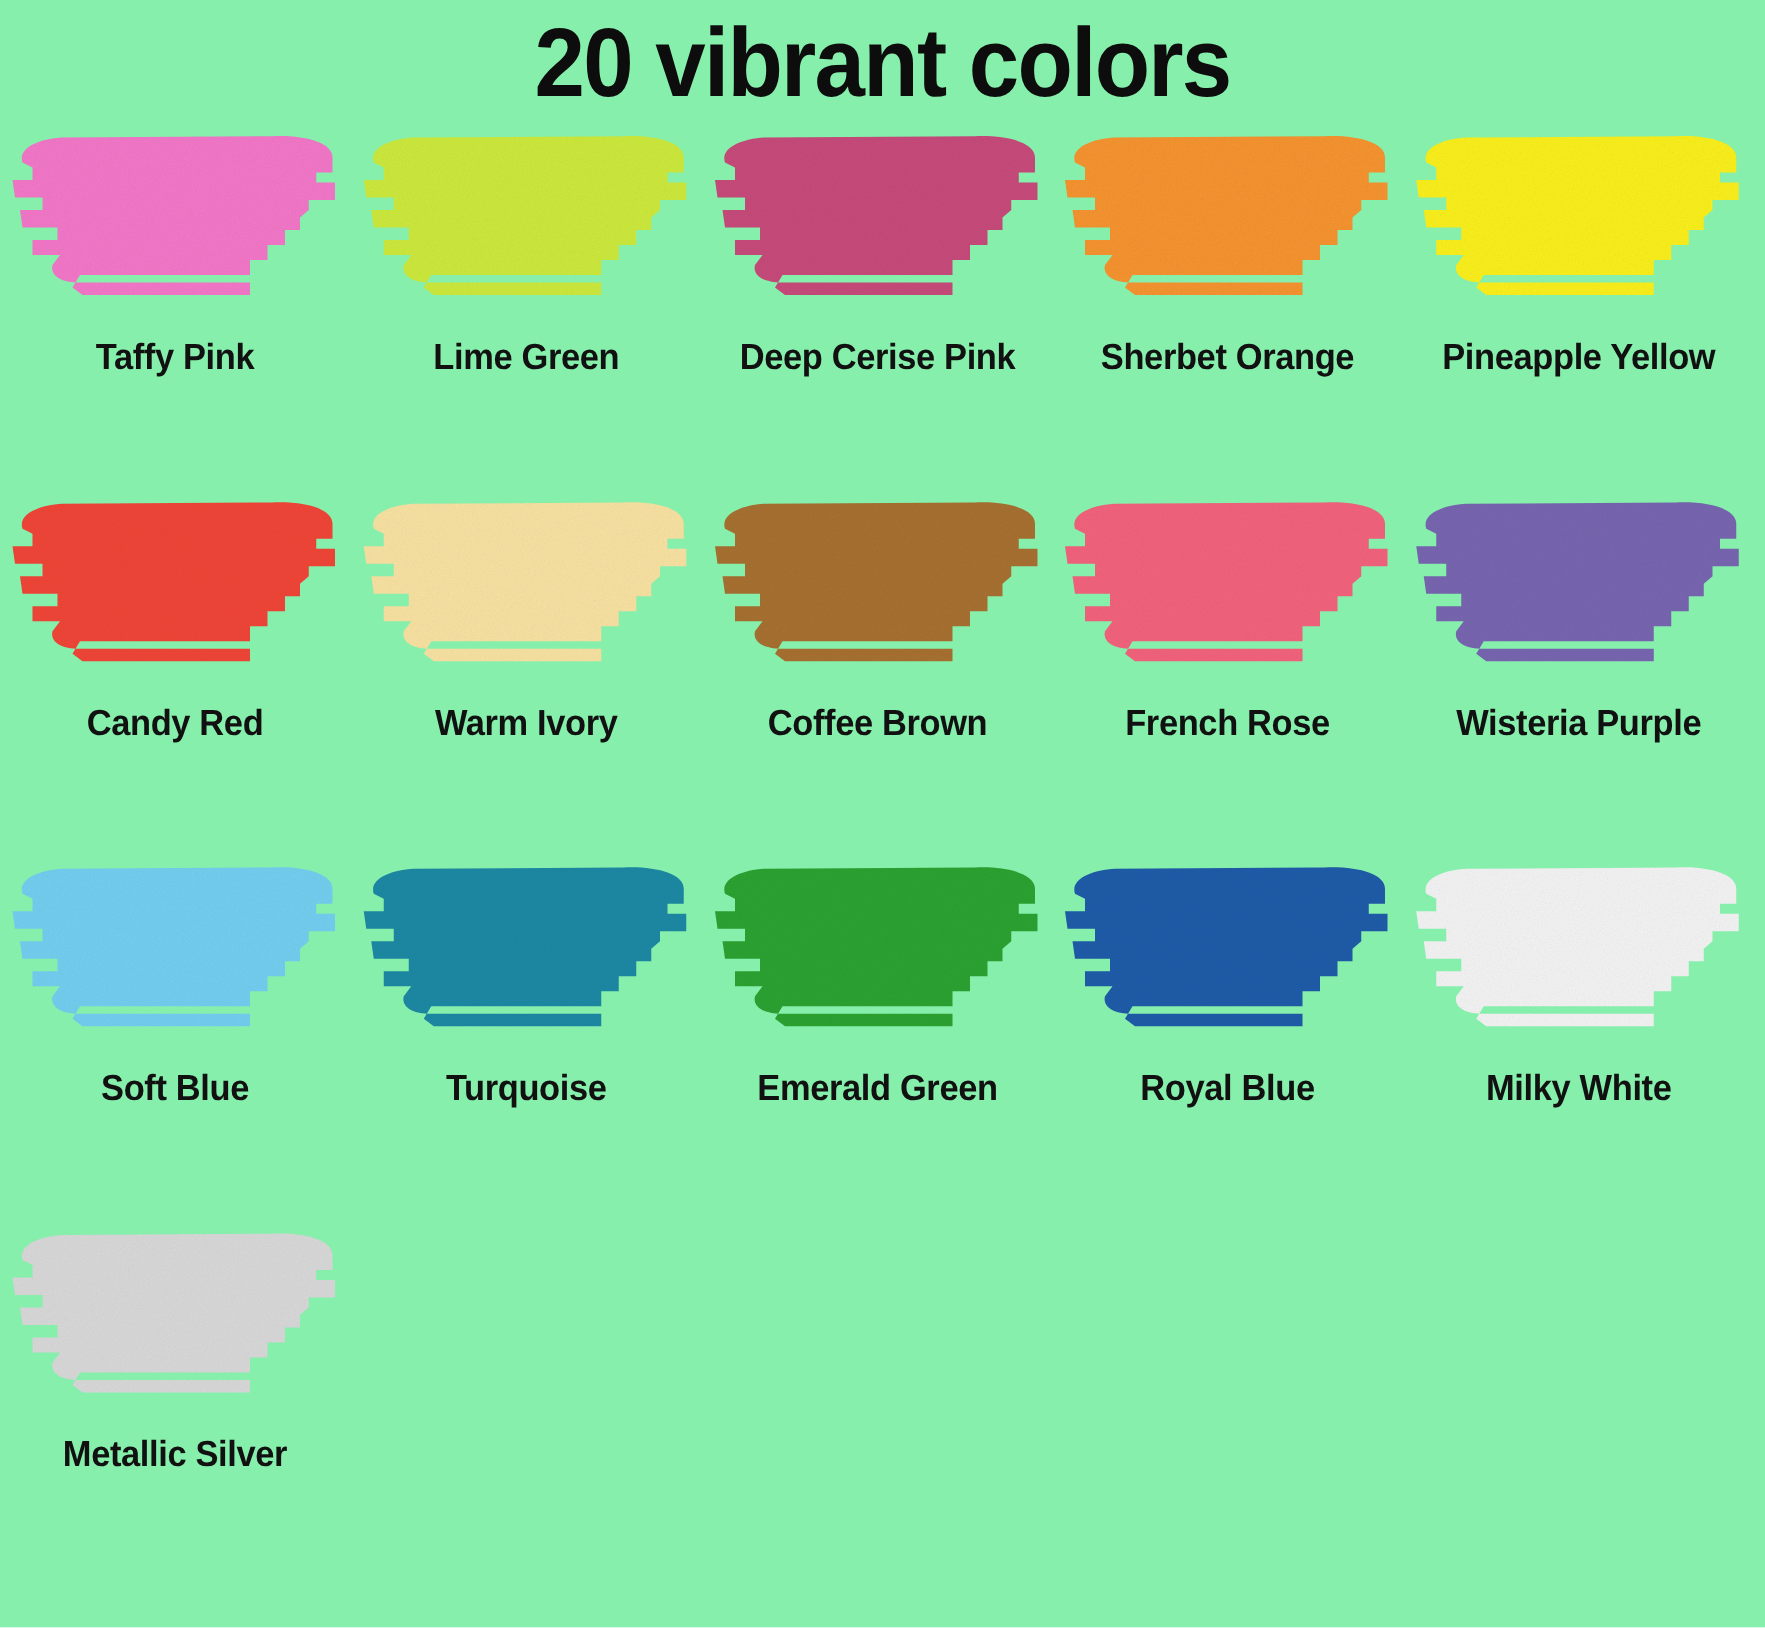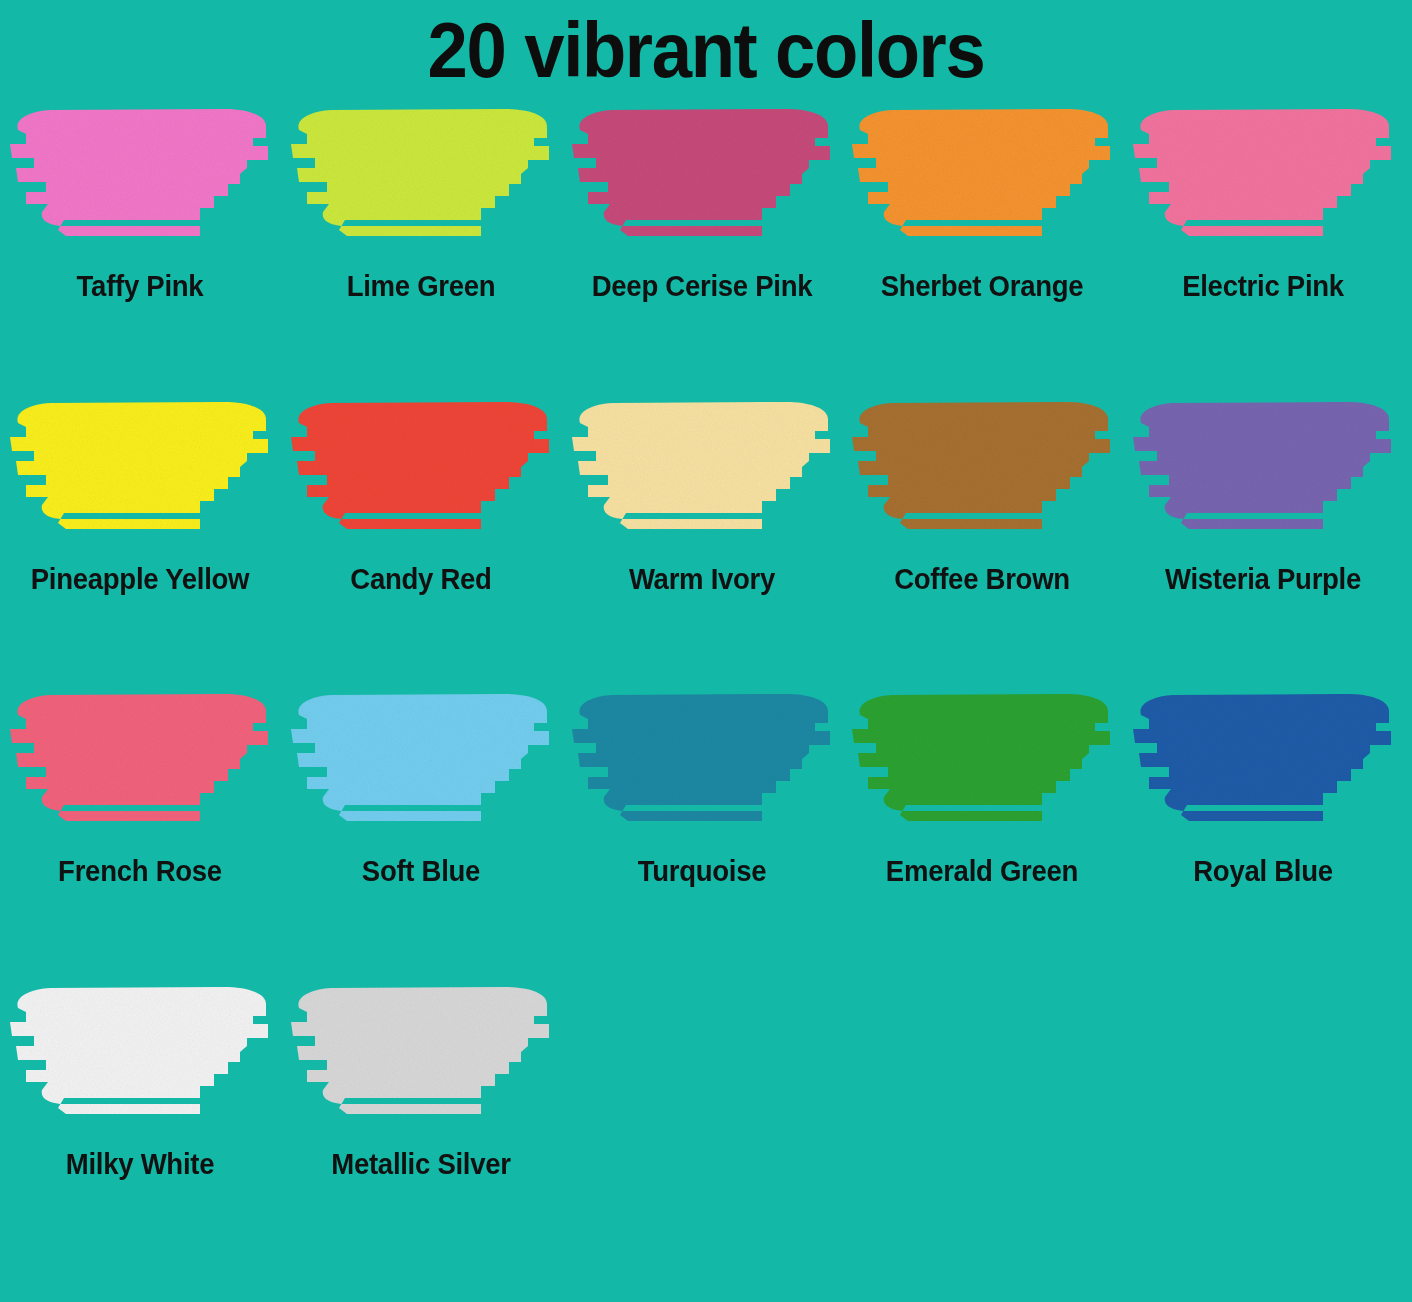--- a/index.html
+++ b/index.html
@@ -9,21 +9,21 @@
     height: 1302px;
     background: #ffffff;
     font-family: "Liberation Sans", sans-serif;
     overflow: hidden;
   }
 
   .page {
     position: relative;
     width: 1412px;
     height: 1302px;
-    background: #14b8a6;
+    background: #86efac;
   }
 
   .page-title {
     width: 100%;
     text-align: center;
     font-family: "Liberation Sans", sans-serif;
     font-weight: bold;
     font-size: 78px;
     line-height: 92px;
     letter-spacing: -1.5px;
@@ -160,38 +160,20 @@
             <path d="M14,26 C10,14 28,7 46,6 L214,5 C240,4 262,10 262,22 L262,34 L249,34 L249,42 L264,42 L264,56 L243,56 L243,64 L236,70 L236,80 L224,80 L224,92 L210,92 L210,104 L196,104 L196,116 L60,116 L54,126 L62,132 L196,132 L196,122 L184,122 L60,122 C44,122 36,116 38,108 L44,100 L22,100 L22,88 L42,88 L42,78 L28,78 L14,78 L12,64 L30,64 L30,54 L8,54 L6,40 L22,40 L22,30 Z" fill="#F5932F"></path>
             <rect class="grain" x="0" y="0" width="272" height="138" filter="url(#grain3)" clip-path="url(#clip3)"></rect>
           </svg>
         </div>
         <div class="swatch-label">Sherbet Orange</div>
       </div>
       <div class="swatch-cell">
         <div class="swatch-mark">
           <svg viewBox="0 0 272 138" preserveAspectRatio="none" xmlns="http://www.w3.org/2000/svg">
             <defs>
-              <filter id="grain4" x="0" y="0" width="100%" height="100%">
-                <feTurbulence type="fractalNoise" baseFrequency="0.9" numOctaves="3" stitchTiles="stitch" result="n"></feTurbulence>
-                <feColorMatrix type="saturate" values="0" in="n" result="g"></feColorMatrix>
-              </filter>
-              <clipPath id="clip4">
-                <path d="M14,26 C10,14 28,7 46,6 L214,5 C240,4 262,10 262,22 L262,34 L249,34 L249,42 L264,42 L264,56 L243,56 L243,64 L236,70 L236,80 L224,80 L224,92 L210,92 L210,104 L196,104 L196,116 L60,116 L54,126 L62,132 L196,132 L196,122 L184,122 L60,122 C44,122 36,116 38,108 L44,100 L22,100 L22,88 L42,88 L42,78 L28,78 L14,78 L12,64 L30,64 L30,54 L8,54 L6,40 L22,40 L22,30 Z"></path>
-              </clipPath>
-            </defs>
-            <path d="M14,26 C10,14 28,7 46,6 L214,5 C240,4 262,10 262,22 L262,34 L249,34 L249,42 L264,42 L264,56 L243,56 L243,64 L236,70 L236,80 L224,80 L224,92 L210,92 L210,104 L196,104 L196,116 L60,116 L54,126 L62,132 L196,132 L196,122 L184,122 L60,122 C44,122 36,116 38,108 L44,100 L22,100 L22,88 L42,88 L42,78 L28,78 L14,78 L12,64 L30,64 L30,54 L8,54 L6,40 L22,40 L22,30 Z" fill="#F2739E"></path>
-            <rect class="grain" x="0" y="0" width="272" height="138" filter="url(#grain4)" clip-path="url(#clip4)"></rect>
-          </svg>
-        </div>
-        <div class="swatch-label">Electric Pink</div>
-      </div>
-      <div class="swatch-cell">
-        <div class="swatch-mark">
-          <svg viewBox="0 0 272 138" preserveAspectRatio="none" xmlns="http://www.w3.org/2000/svg">
-            <defs>
               <filter id="grain6" x="0" y="0" width="100%" height="100%">
                 <feTurbulence type="fractalNoise" baseFrequency="0.9" numOctaves="3" stitchTiles="stitch" result="n"></feTurbulence>
                 <feColorMatrix type="saturate" values="0" in="n" result="g"></feColorMatrix>
               </filter>
               <clipPath id="clip6">
                 <path d="M14,26 C10,14 28,7 46,6 L214,5 C240,4 262,10 262,22 L262,34 L249,34 L249,42 L264,42 L264,56 L243,56 L243,64 L236,70 L236,80 L224,80 L224,92 L210,92 L210,104 L196,104 L196,116 L60,116 L54,126 L62,132 L196,132 L196,122 L184,122 L60,122 C44,122 36,116 38,108 L44,100 L22,100 L22,88 L42,88 L42,78 L28,78 L14,78 L12,64 L30,64 L30,54 L8,54 L6,40 L22,40 L22,30 Z"></path>
               </clipPath>
             </defs>
             <path d="M14,26 C10,14 28,7 46,6 L214,5 C240,4 262,10 262,22 L262,34 L249,34 L249,42 L264,42 L264,56 L243,56 L243,64 L236,70 L236,80 L224,80 L224,92 L210,92 L210,104 L196,104 L196,116 L60,116 L54,126 L62,132 L196,132 L196,122 L184,122 L60,122 C44,122 36,116 38,108 L44,100 L22,100 L22,88 L42,88 L42,78 L28,78 L14,78 L12,64 L30,64 L30,54 L8,54 L6,40 L22,40 L22,30 Z" fill="#FAEF1B"></path>
             <rect class="grain" x="0" y="0" width="272" height="138" filter="url(#grain6)" clip-path="url(#clip6)"></rect>
@@ -250,56 +232,56 @@
             <path d="M14,26 C10,14 28,7 46,6 L214,5 C240,4 262,10 262,22 L262,34 L249,34 L249,42 L264,42 L264,56 L243,56 L243,64 L236,70 L236,80 L224,80 L224,92 L210,92 L210,104 L196,104 L196,116 L60,116 L54,126 L62,132 L196,132 L196,122 L184,122 L60,122 C44,122 36,116 38,108 L44,100 L22,100 L22,88 L42,88 L42,78 L28,78 L14,78 L12,64 L30,64 L30,54 L8,54 L6,40 L22,40 L22,30 Z" fill="#A67030"></path>
             <rect class="grain" x="0" y="0" width="272" height="138" filter="url(#grain8)" clip-path="url(#clip8)"></rect>
           </svg>
         </div>
         <div class="swatch-label">Coffee Brown</div>
       </div>
       <div class="swatch-cell">
         <div class="swatch-mark">
           <svg viewBox="0 0 272 138" preserveAspectRatio="none" xmlns="http://www.w3.org/2000/svg">
             <defs>
+              <filter id="grain10" x="0" y="0" width="100%" height="100%">
+                <feTurbulence type="fractalNoise" baseFrequency="0.9" numOctaves="3" stitchTiles="stitch" result="n"></feTurbulence>
+                <feColorMatrix type="saturate" values="0" in="n" result="g"></feColorMatrix>
+              </filter>
+              <clipPath id="clip10">
+                <path d="M14,26 C10,14 28,7 46,6 L214,5 C240,4 262,10 262,22 L262,34 L249,34 L249,42 L264,42 L264,56 L243,56 L243,64 L236,70 L236,80 L224,80 L224,92 L210,92 L210,104 L196,104 L196,116 L60,116 L54,126 L62,132 L196,132 L196,122 L184,122 L60,122 C44,122 36,116 38,108 L44,100 L22,100 L22,88 L42,88 L42,78 L28,78 L14,78 L12,64 L30,64 L30,54 L8,54 L6,40 L22,40 L22,30 Z"></path>
+              </clipPath>
+            </defs>
+            <path d="M14,26 C10,14 28,7 46,6 L214,5 C240,4 262,10 262,22 L262,34 L249,34 L249,42 L264,42 L264,56 L243,56 L243,64 L236,70 L236,80 L224,80 L224,92 L210,92 L210,104 L196,104 L196,116 L60,116 L54,126 L62,132 L196,132 L196,122 L184,122 L60,122 C44,122 36,116 38,108 L44,100 L22,100 L22,88 L42,88 L42,78 L28,78 L14,78 L12,64 L30,64 L30,54 L8,54 L6,40 L22,40 L22,30 Z" fill="#F2627C"></path>
+            <rect class="grain" x="0" y="0" width="272" height="138" filter="url(#grain10)" clip-path="url(#clip10)"></rect>
+          </svg>
+        </div>
+        <div class="swatch-label">French Rose</div>
+      </div>
+      <div class="swatch-cell">
+        <div class="swatch-mark">
+          <svg viewBox="0 0 272 138" preserveAspectRatio="none" xmlns="http://www.w3.org/2000/svg">
+            <defs>
               <filter id="grain9" x="0" y="0" width="100%" height="100%">
                 <feTurbulence type="fractalNoise" baseFrequency="0.9" numOctaves="3" stitchTiles="stitch" result="n"></feTurbulence>
                 <feColorMatrix type="saturate" values="0" in="n" result="g"></feColorMatrix>
               </filter>
               <clipPath id="clip9">
                 <path d="M14,26 C10,14 28,7 46,6 L214,5 C240,4 262,10 262,22 L262,34 L249,34 L249,42 L264,42 L264,56 L243,56 L243,64 L236,70 L236,80 L224,80 L224,92 L210,92 L210,104 L196,104 L196,116 L60,116 L54,126 L62,132 L196,132 L196,122 L184,122 L60,122 C44,122 36,116 38,108 L44,100 L22,100 L22,88 L42,88 L42,78 L28,78 L14,78 L12,64 L30,64 L30,54 L8,54 L6,40 L22,40 L22,30 Z"></path>
               </clipPath>
             </defs>
             <path d="M14,26 C10,14 28,7 46,6 L214,5 C240,4 262,10 262,22 L262,34 L249,34 L249,42 L264,42 L264,56 L243,56 L243,64 L236,70 L236,80 L224,80 L224,92 L210,92 L210,104 L196,104 L196,116 L60,116 L54,126 L62,132 L196,132 L196,122 L184,122 L60,122 C44,122 36,116 38,108 L44,100 L22,100 L22,88 L42,88 L42,78 L28,78 L14,78 L12,64 L30,64 L30,54 L8,54 L6,40 L22,40 L22,30 Z" fill="#7765B0"></path>
             <rect class="grain" x="0" y="0" width="272" height="138" filter="url(#grain9)" clip-path="url(#clip9)"></rect>
           </svg>
         </div>
         <div class="swatch-label">Wisteria Purple</div>
       </div>
       <div class="swatch-cell">
         <div class="swatch-mark">
           <svg viewBox="0 0 272 138" preserveAspectRatio="none" xmlns="http://www.w3.org/2000/svg">
             <defs>
-              <filter id="grain10" x="0" y="0" width="100%" height="100%">
-                <feTurbulence type="fractalNoise" baseFrequency="0.9" numOctaves="3" stitchTiles="stitch" result="n"></feTurbulence>
-                <feColorMatrix type="saturate" values="0" in="n" result="g"></feColorMatrix>
-              </filter>
-              <clipPath id="clip10">
-                <path d="M14,26 C10,14 28,7 46,6 L214,5 C240,4 262,10 262,22 L262,34 L249,34 L249,42 L264,42 L264,56 L243,56 L243,64 L236,70 L236,80 L224,80 L224,92 L210,92 L210,104 L196,104 L196,116 L60,116 L54,126 L62,132 L196,132 L196,122 L184,122 L60,122 C44,122 36,116 38,108 L44,100 L22,100 L22,88 L42,88 L42,78 L28,78 L14,78 L12,64 L30,64 L30,54 L8,54 L6,40 L22,40 L22,30 Z"></path>
-              </clipPath>
-            </defs>
-            <path d="M14,26 C10,14 28,7 46,6 L214,5 C240,4 262,10 262,22 L262,34 L249,34 L249,42 L264,42 L264,56 L243,56 L243,64 L236,70 L236,80 L224,80 L224,92 L210,92 L210,104 L196,104 L196,116 L60,116 L54,126 L62,132 L196,132 L196,122 L184,122 L60,122 C44,122 36,116 38,108 L44,100 L22,100 L22,88 L42,88 L42,78 L28,78 L14,78 L12,64 L30,64 L30,54 L8,54 L6,40 L22,40 L22,30 Z" fill="#F2627C"></path>
-            <rect class="grain" x="0" y="0" width="272" height="138" filter="url(#grain10)" clip-path="url(#clip10)"></rect>
-          </svg>
-        </div>
-        <div class="swatch-label">French Rose</div>
-      </div>
-      <div class="swatch-cell">
-        <div class="swatch-mark">
-          <svg viewBox="0 0 272 138" preserveAspectRatio="none" xmlns="http://www.w3.org/2000/svg">
-            <defs>
               <filter id="grain11" x="0" y="0" width="100%" height="100%">
                 <feTurbulence type="fractalNoise" baseFrequency="0.9" numOctaves="3" stitchTiles="stitch" result="n"></feTurbulence>
                 <feColorMatrix type="saturate" values="0" in="n" result="g"></feColorMatrix>
               </filter>
               <clipPath id="clip11">
                 <path d="M14,26 C10,14 28,7 46,6 L214,5 C240,4 262,10 262,22 L262,34 L249,34 L249,42 L264,42 L264,56 L243,56 L243,64 L236,70 L236,80 L224,80 L224,92 L210,92 L210,104 L196,104 L196,116 L60,116 L54,126 L62,132 L196,132 L196,122 L184,122 L60,122 C44,122 36,116 38,108 L44,100 L22,100 L22,88 L42,88 L42,78 L28,78 L14,78 L12,64 L30,64 L30,54 L8,54 L6,40 L22,40 L22,30 Z"></path>
               </clipPath>
             </defs>
             <path d="M14,26 C10,14 28,7 46,6 L214,5 C240,4 262,10 262,22 L262,34 L249,34 L249,42 L264,42 L264,56 L243,56 L243,64 L236,70 L236,80 L224,80 L224,92 L210,92 L210,104 L196,104 L196,116 L60,116 L54,126 L62,132 L196,132 L196,122 L184,122 L60,122 C44,122 36,116 38,108 L44,100 L22,100 L22,88 L42,88 L42,78 L28,78 L14,78 L12,64 L30,64 L30,54 L8,54 L6,40 L22,40 L22,30 Z" fill="#73CEEF"></path>
             <rect class="grain" x="0" y="0" width="272" height="138" filter="url(#grain11)" clip-path="url(#clip11)"></rect>

